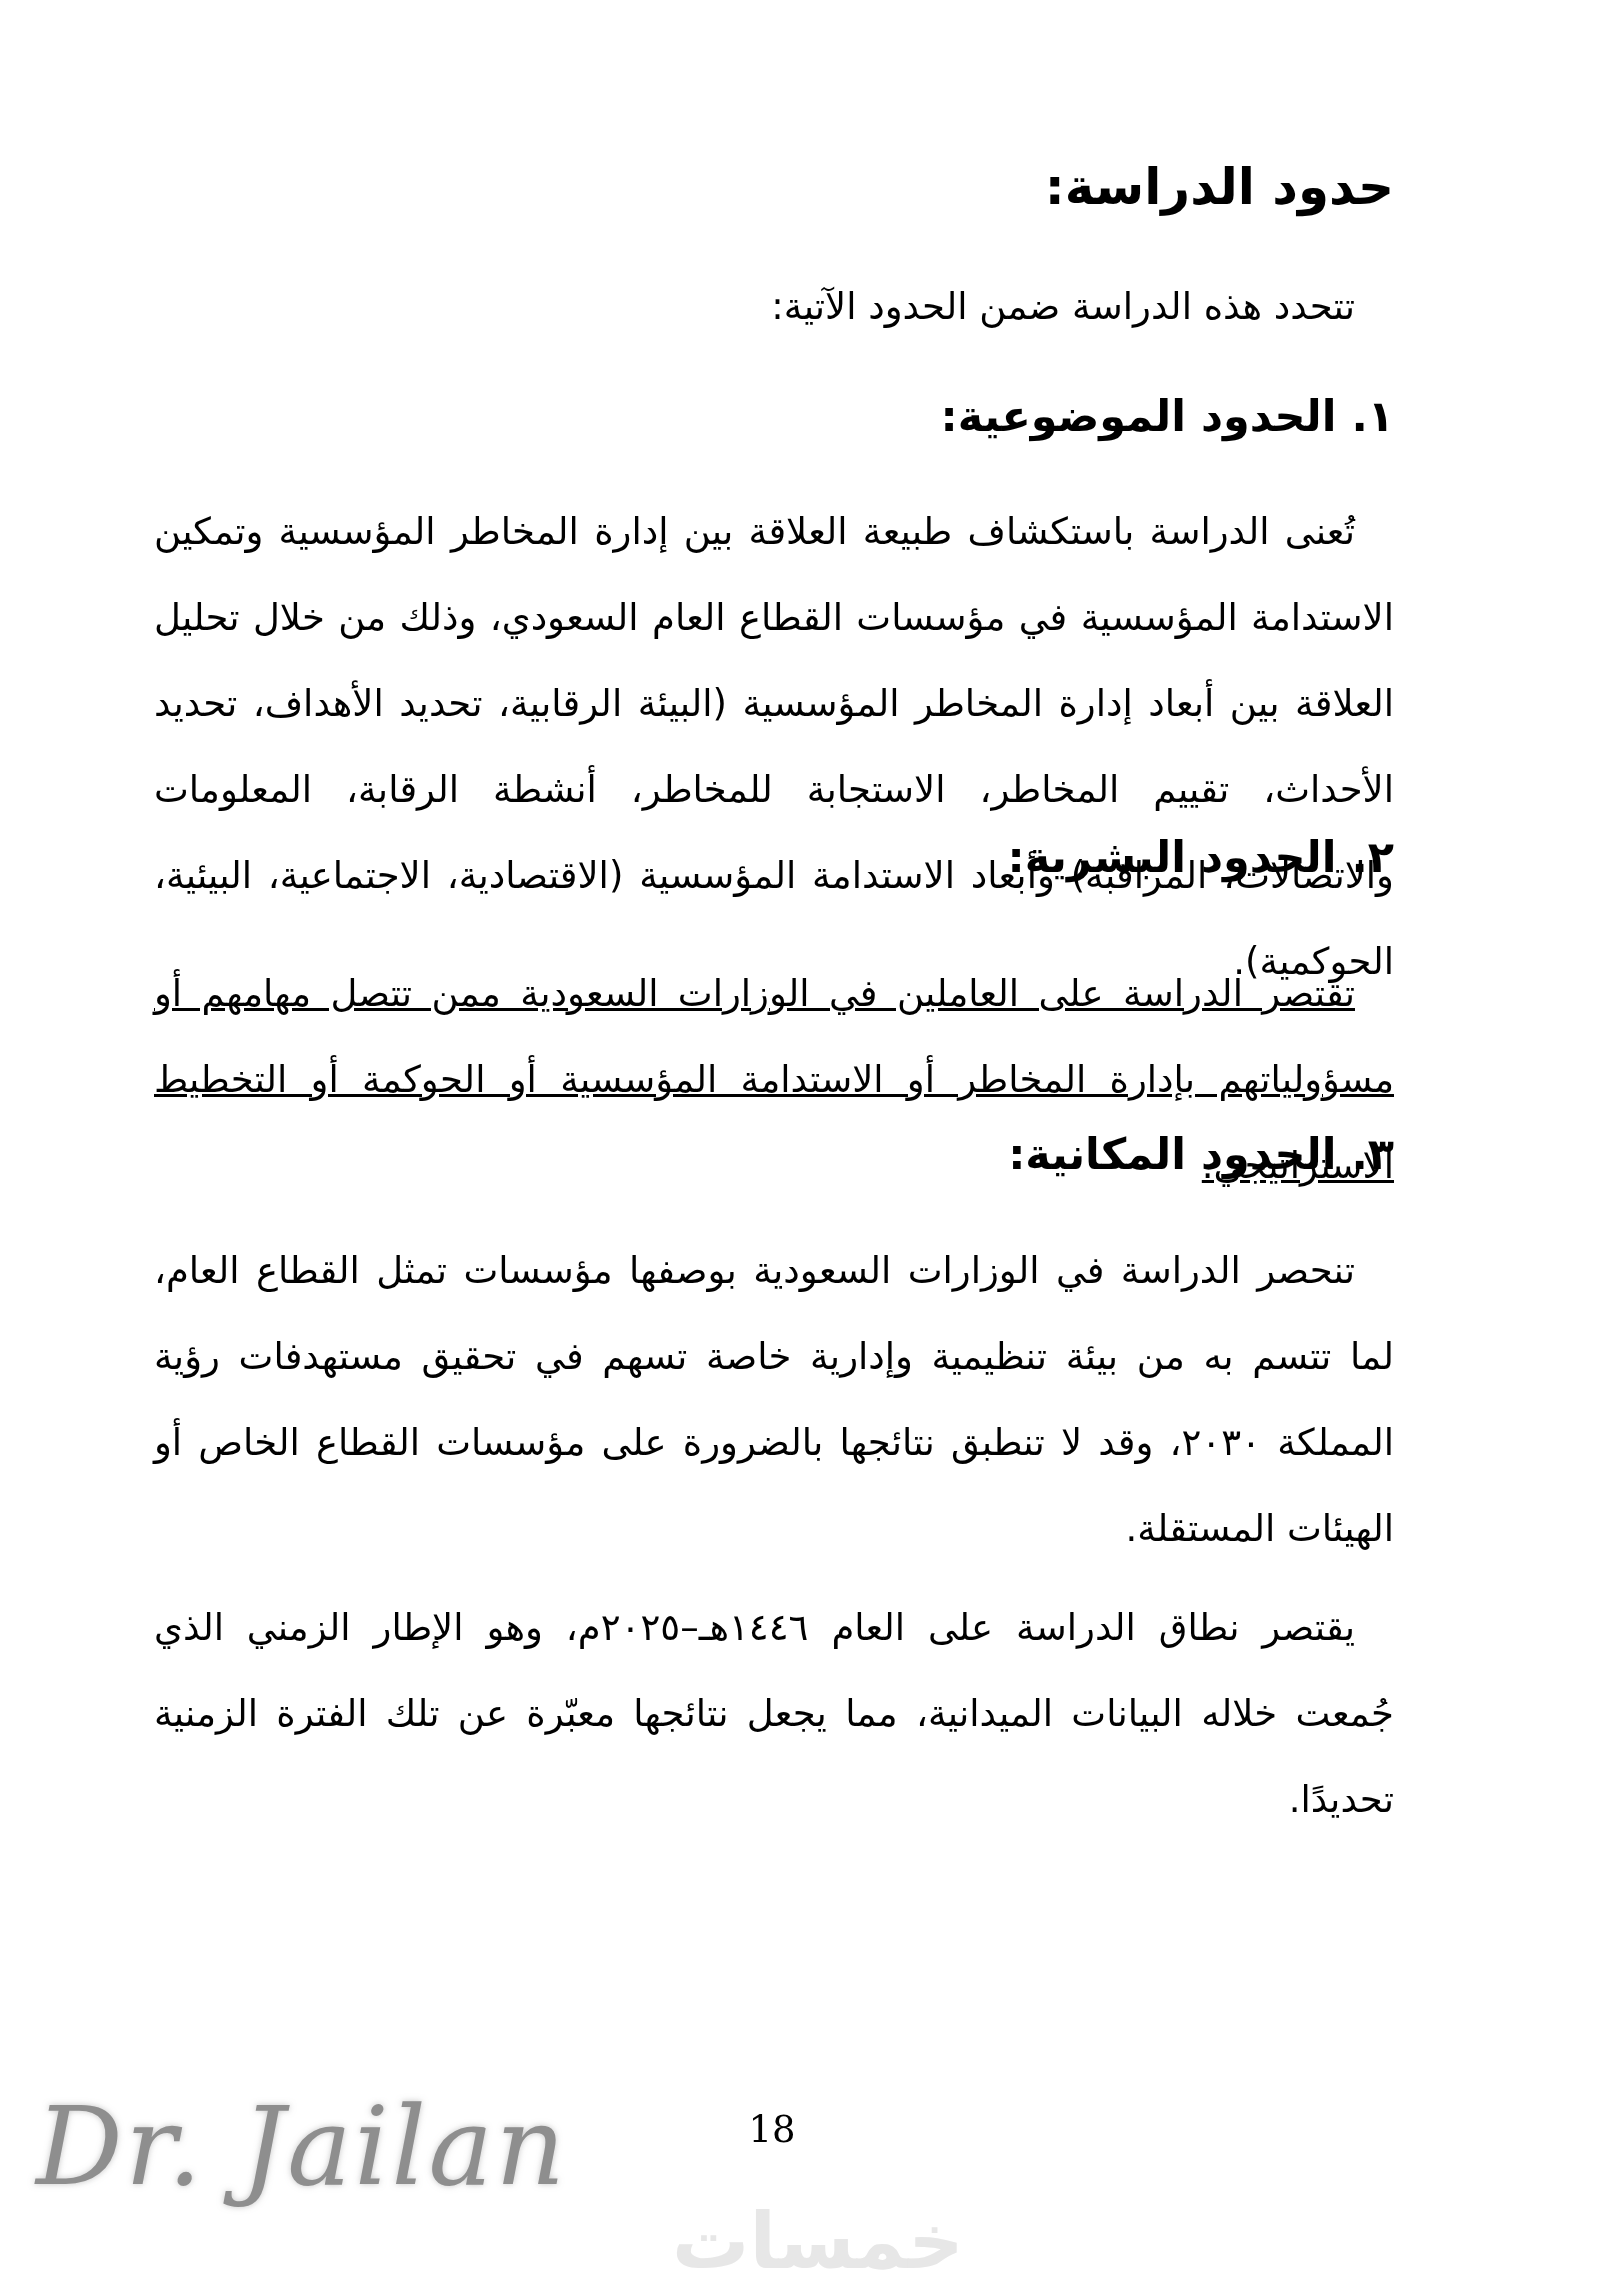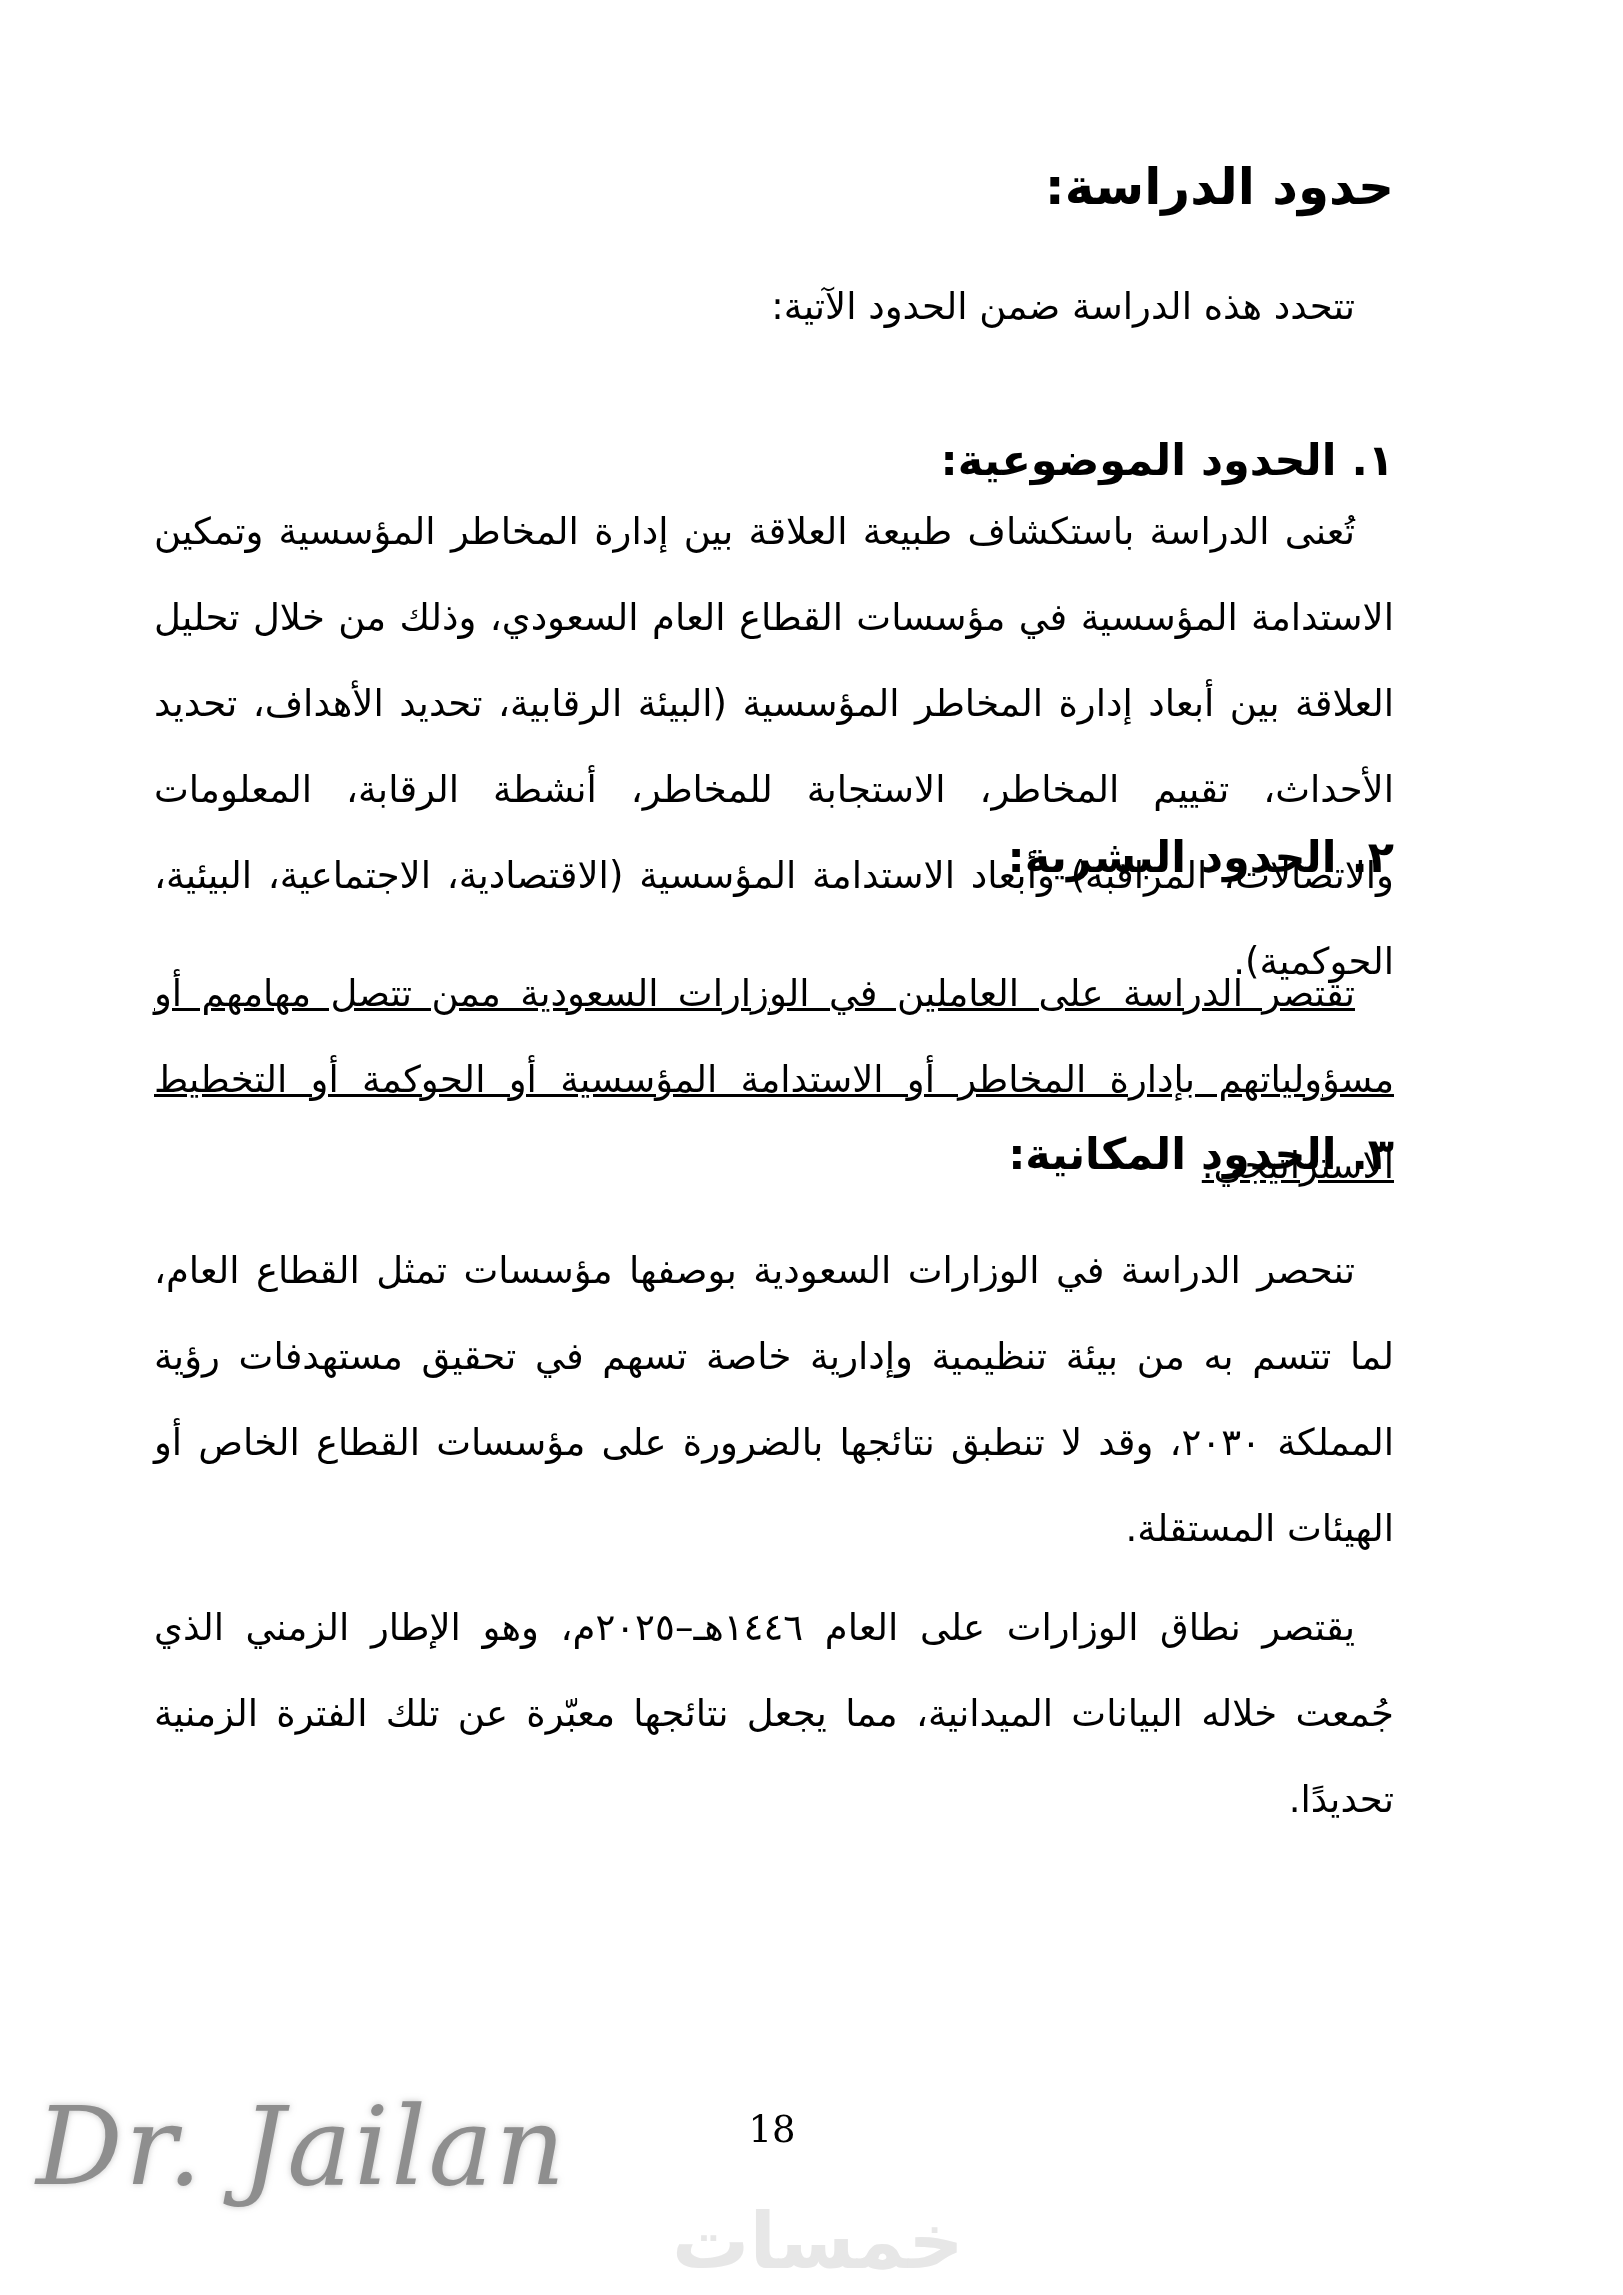--- a/index.html
+++ b/index.html
@@ -41,21 +41,21 @@
     line-height: 1.3;
   }
 
   .sec-body {
     font-size: 37px;
     text-align: justify;
     text-indent: 39px;
     line-height: 86px;
   }
 
-  .h1 { top: 389px; margin-top: 44px; }
+  .h1 { top: 389px; }
   .p1 { top: 489px; }
   .h2 { top: 830px; text-align: right; }
   .p2 { top: 951px; text-decoration: underline; }
   .h3 { top: 1127px; }
   .p3 { top: 1228px; }
   .h4 { top: 1484px; }
   .p4 { top: 1585px; }
 
   .page-number {
     position: absolute;
@@ -107,21 +107,21 @@
 
   <h2 class="block sec-heading h1">١. الحدود الموضوعية:</h2>
   <p class="block sec-body p1">تُعنى الدراسة باستكشاف طبيعة العلاقة بين إدارة المخاطر المؤسسية وتمكين الاستدامة المؤسسية في مؤسسات القطاع العام السعودي، وذلك من خلال تحليل العلاقة بين أبعاد إدارة المخاطر المؤسسية (البيئة الرقابية، تحديد الأهداف، تحديد الأحداث، تقييم المخاطر، الاستجابة للمخاطر، أنشطة الرقابة، المعلومات والاتصالات، المراقبة) وأبعاد الاستدامة المؤسسية (الاقتصادية، الاجتماعية، البيئية، الحوكمية).</p>
 
   <h2 class="block sec-heading h2">٢. الحدود البشرية:</h2>
   <p class="block sec-body p2">تقتصر الدراسة على العاملين في الوزارات السعودية ممن تتصل مهامهم أو مسؤولياتهم بإدارة المخاطر أو الاستدامة المؤسسية أو الحوكمة أو التخطيط الاستراتيجي.</p>
 
   <h2 class="block sec-heading h3">٣. الحدود المكانية:</h2>
   <p class="block sec-body p3">تنحصر الدراسة في الوزارات السعودية بوصفها مؤسسات تمثل القطاع العام، لما تتسم به من بيئة تنظيمية وإدارية خاصة تسهم في تحقيق مستهدفات رؤية المملكة ٢٠٣٠، وقد لا تنطبق نتائجها بالضرورة على مؤسسات القطاع الخاص أو الهيئات المستقلة.</p>
 
-  <p class="block sec-body p4">يقتصر نطاق الوزارات على العام ١٤٤٦هـ–٢٠٢٥م، وهو الإطار الزمني الذي جُمعت خلاله البيانات الميدانية، مما يجعل نتائجها معبّرة عن تلك الفترة الزمنية تحديدًا.</p>
+  <p class="block sec-body p4">يقتصر نطاق الدراسة على العام ١٤٤٦هـ–٢٠٢٥م، وهو الإطار الزمني الذي جُمعت خلاله البيانات الميدانية، مما يجعل نتائجها معبّرة عن تلك الفترة الزمنية تحديدًا.</p>
 
   <div class="page-number">18</div>
 
   <div class="wm-signature">Dr. Jailan</div>
 
   <div class="wm-logo">خمسات</div>
 
 </div>
 
 

